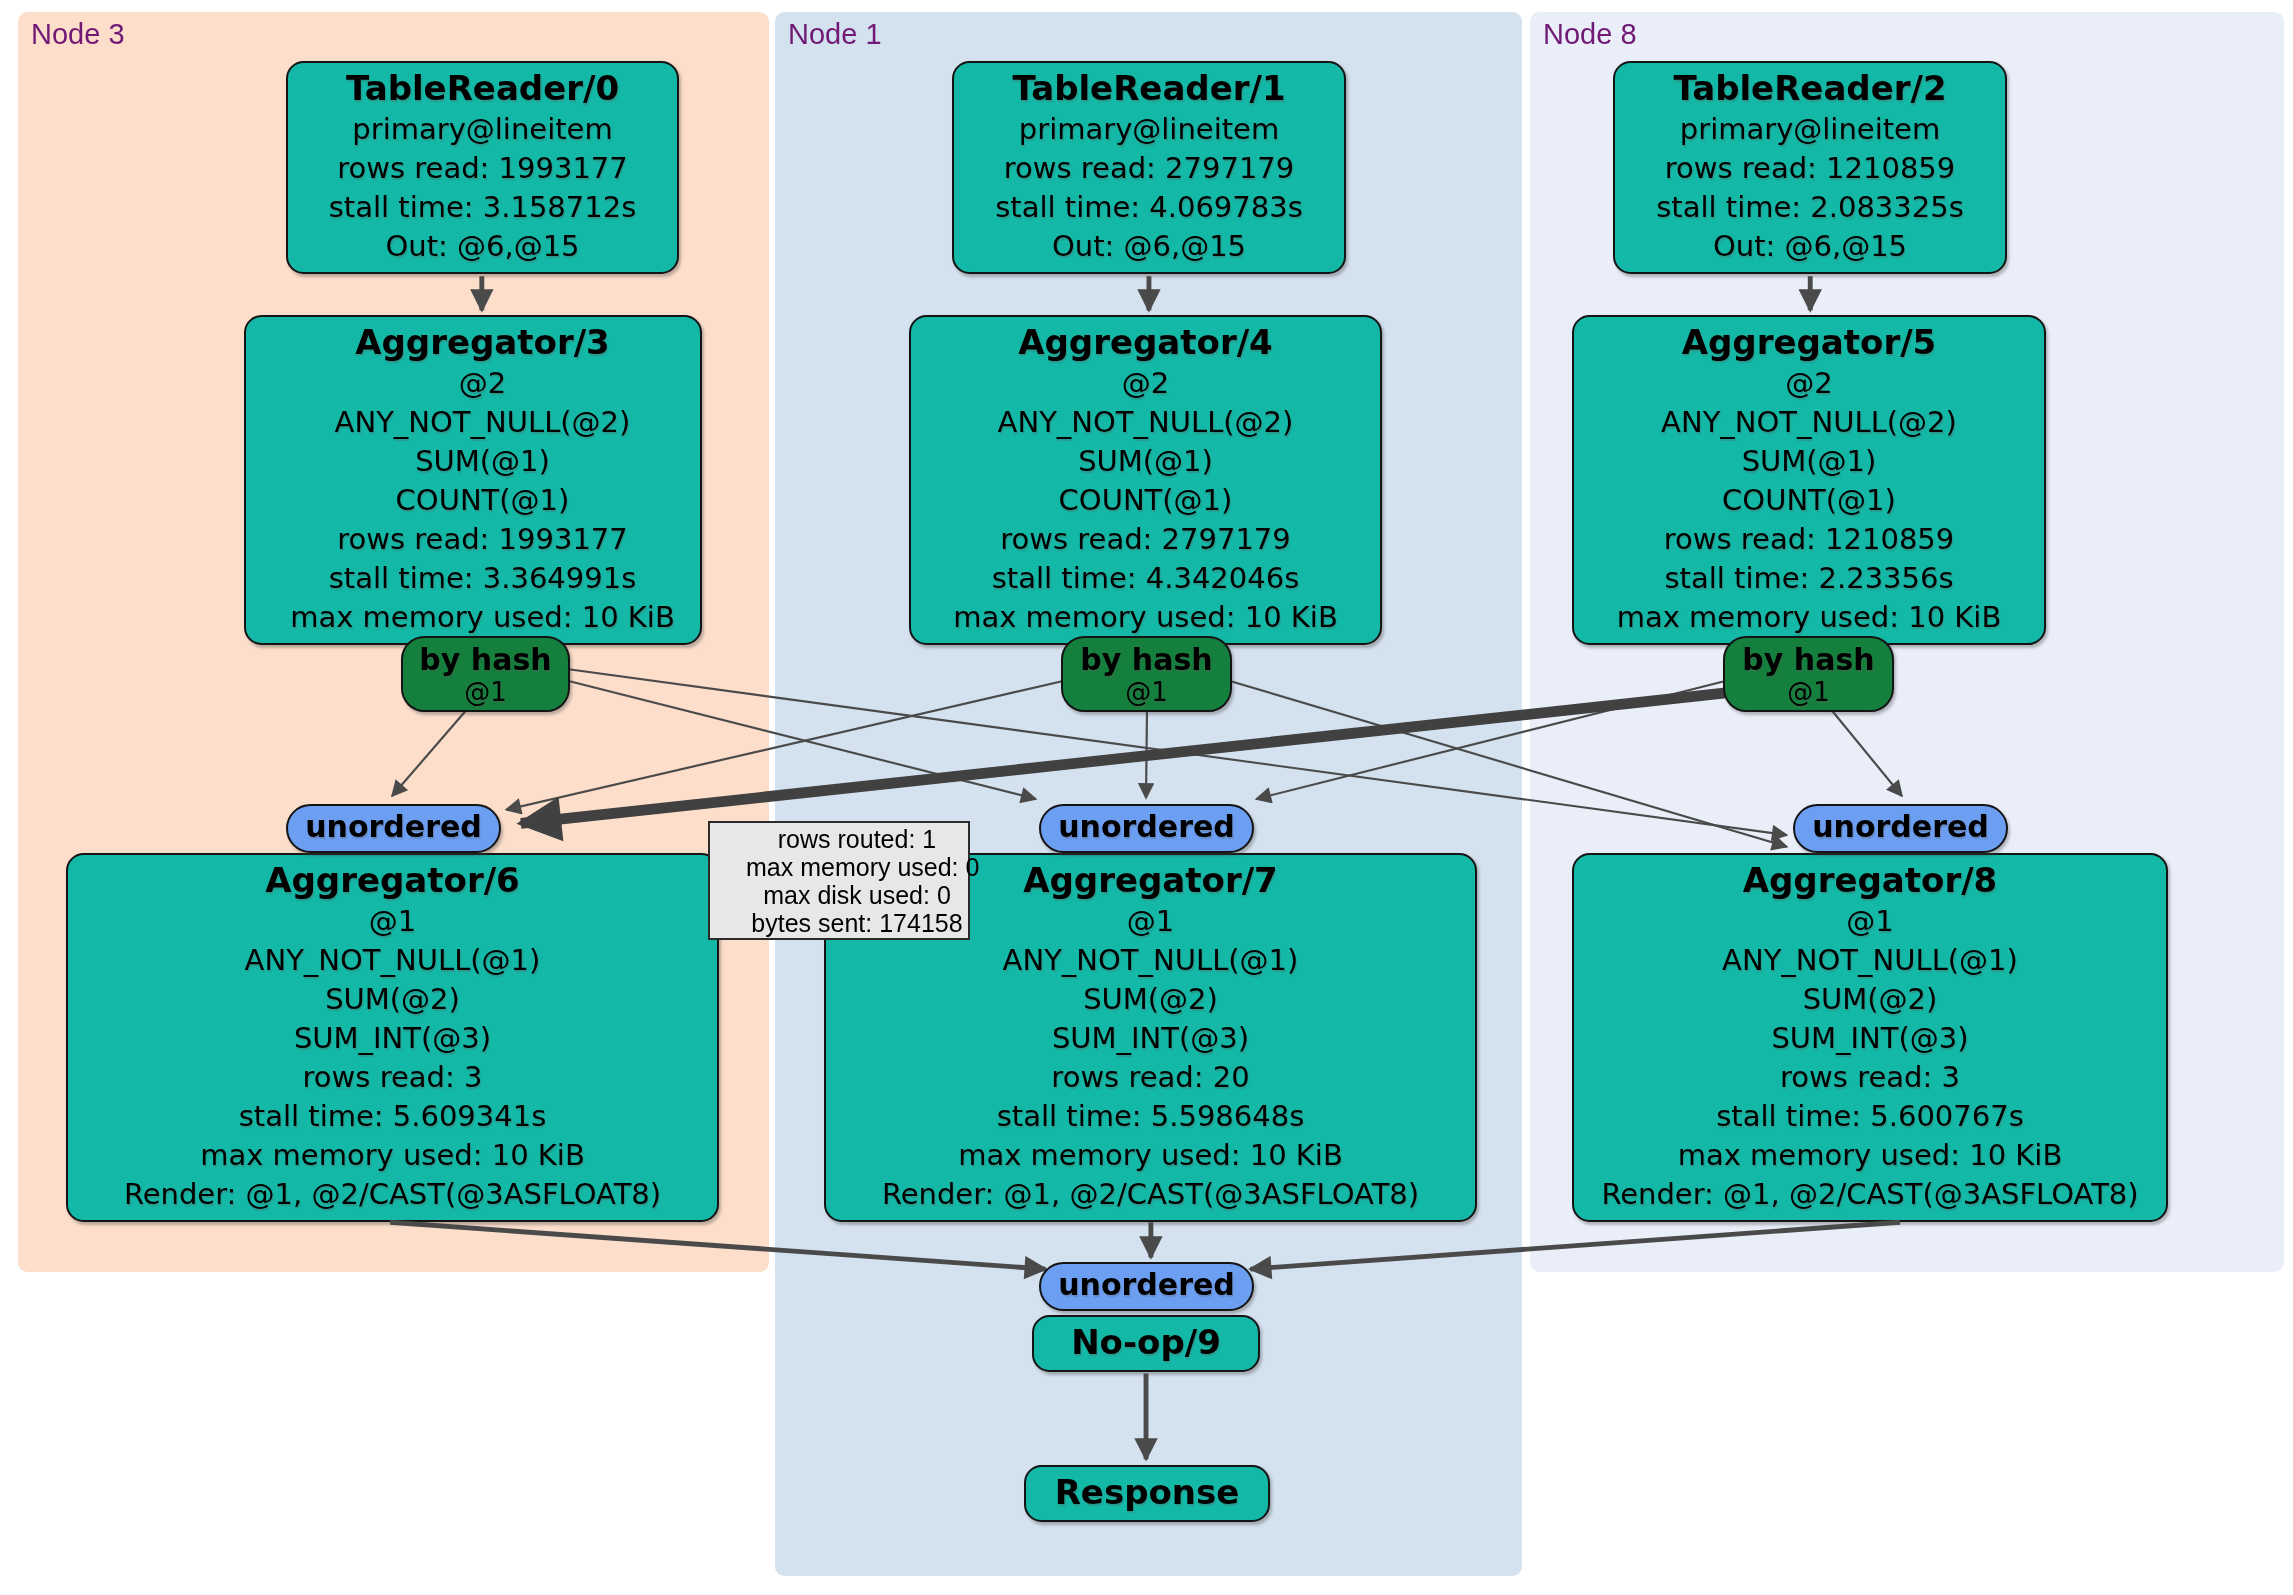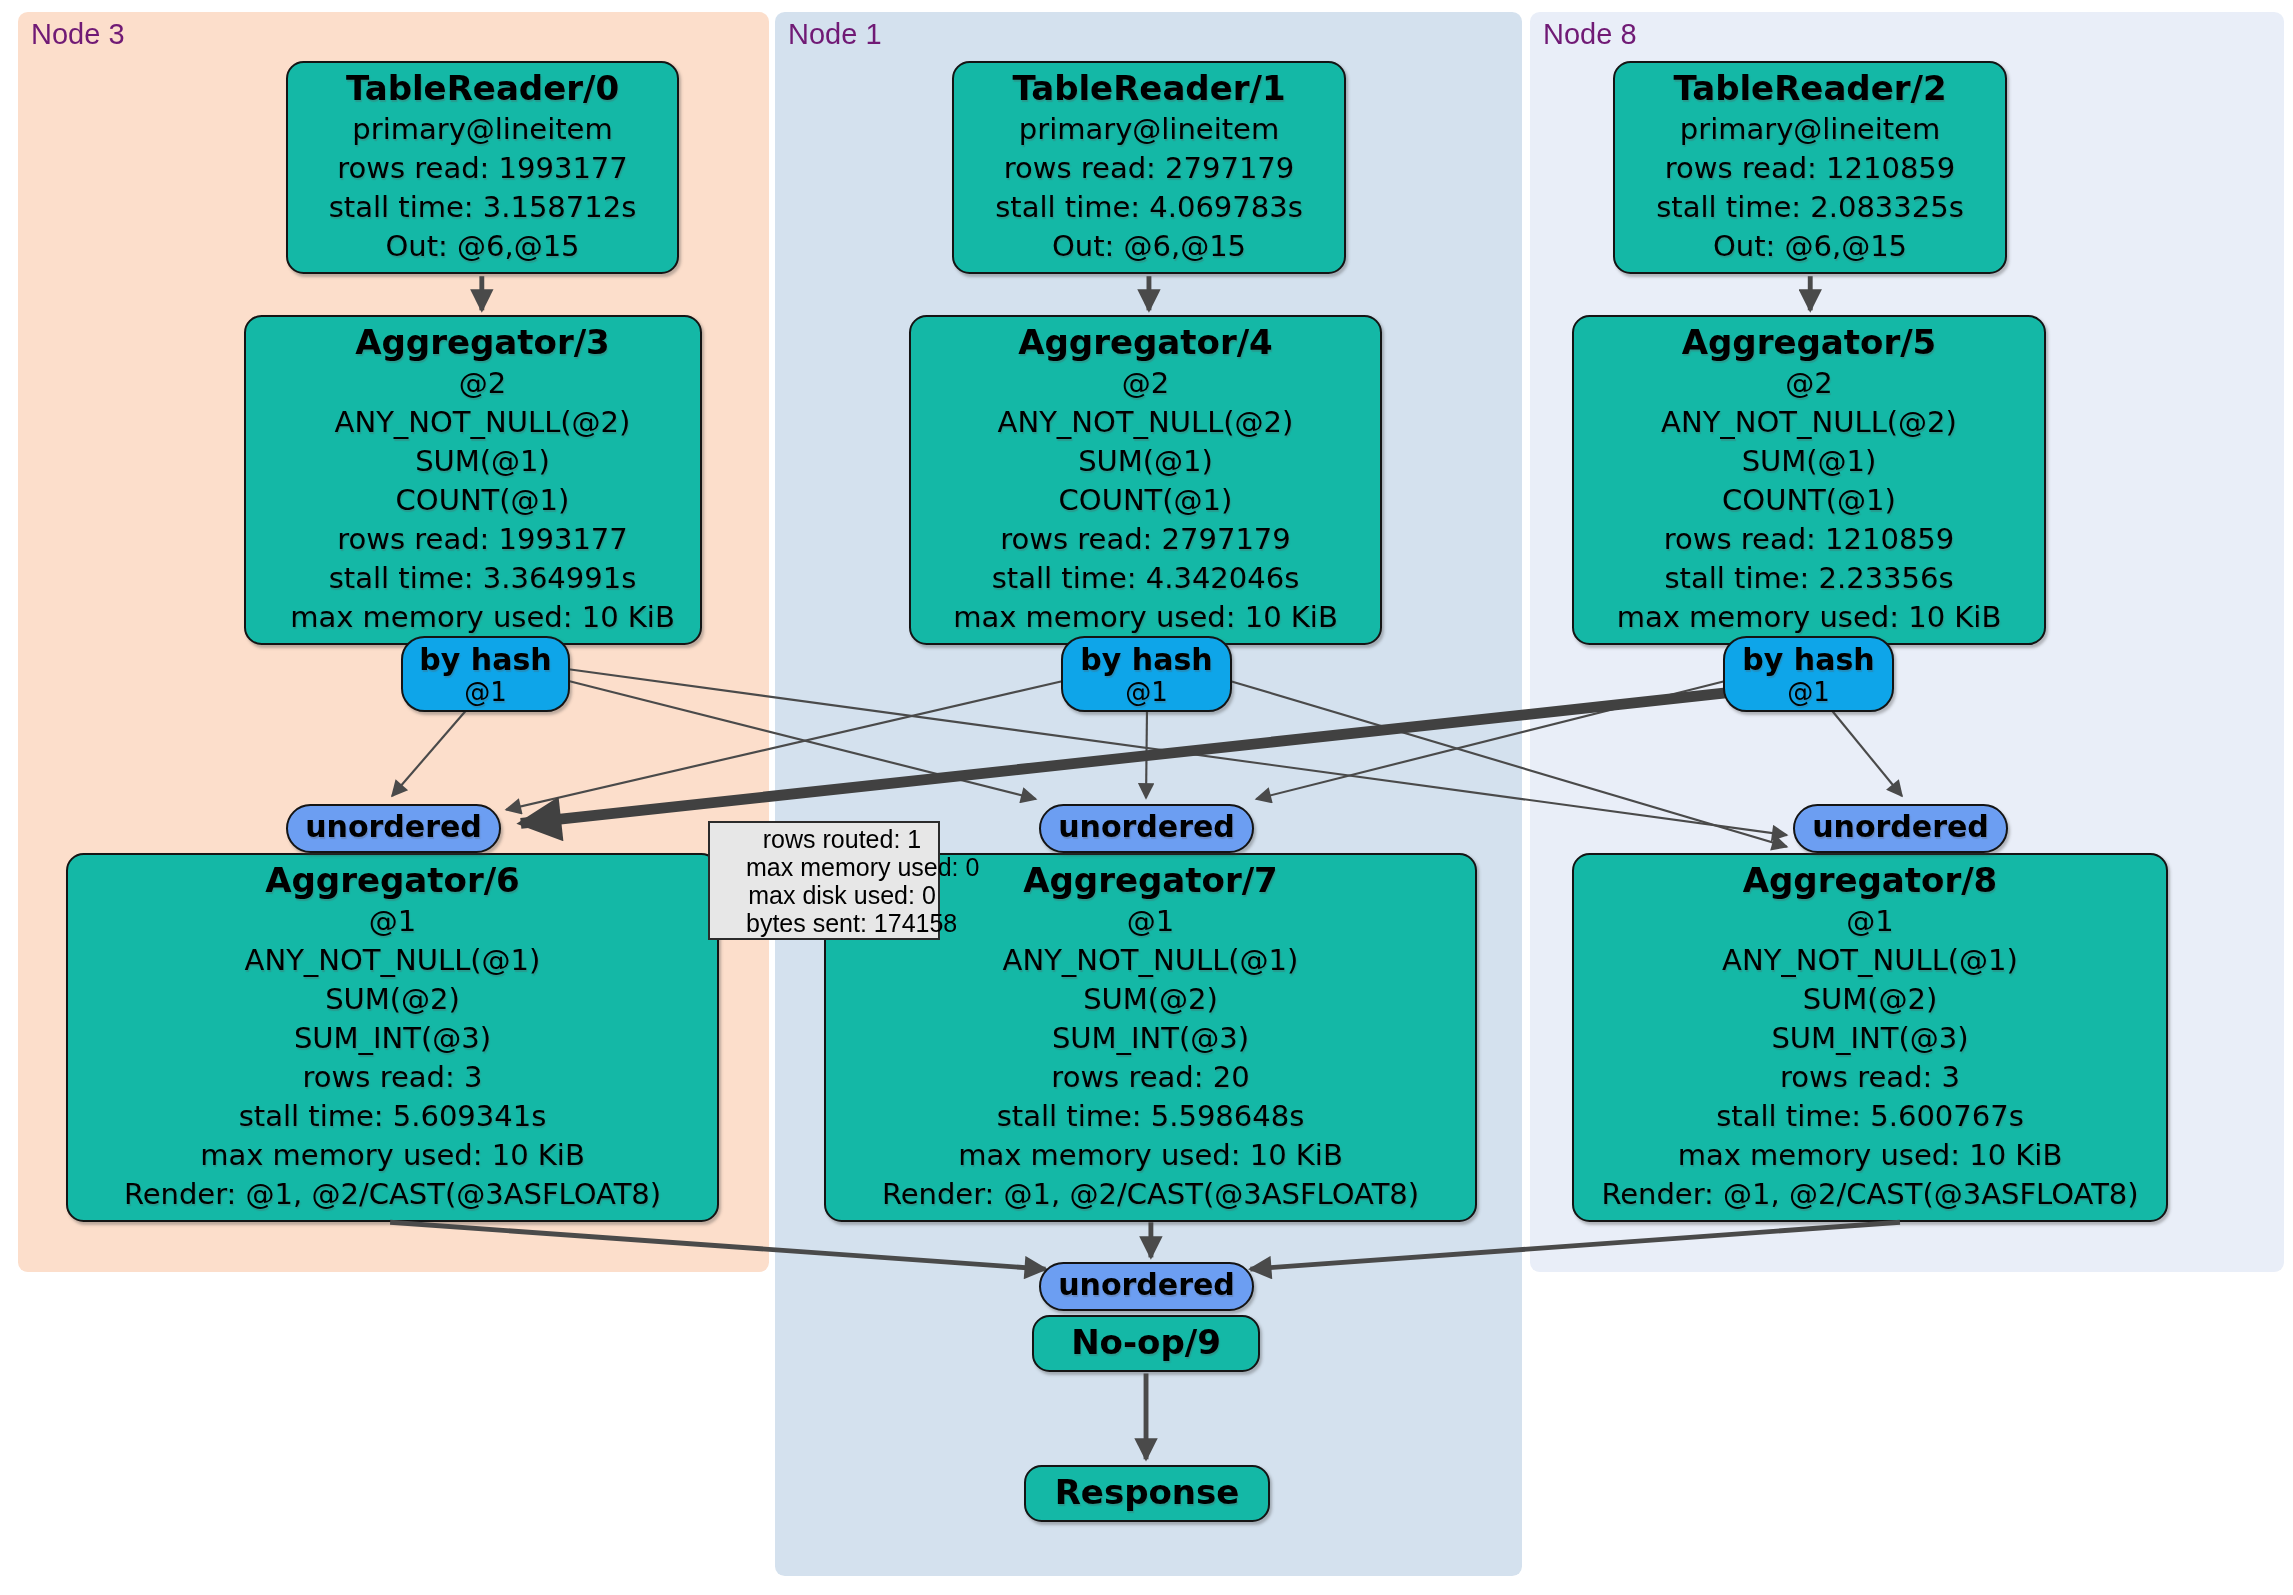--- a/index.html
+++ b/index.html
@@ -15,21 +15,21 @@
   .box{position:absolute;z-index:2;background:#14b8a6;border:2.9px solid #141414;border-radius:17.6px;
        text-align:center;box-sizing:border-box;padding:3.9px 0 5.9px;
        box-shadow:2px 2.9px 2.9px rgba(70,70,70,.35);
        text-shadow:1px 2px 1px rgba(90,90,90,.30);}
   .box-title{font-weight:bold;font-size:34px;line-height:43px;white-space:nowrap;}
   .box-lines div{font-size:29px;line-height:39px;white-space:nowrap;}
 
   
   .pill{position:absolute;z-index:4;box-sizing:border-box;border:2.9px solid #141414;text-align:center;
         box-shadow:2px 2.9px 2.9px rgba(70,70,70,.35);text-shadow:1px 2px 1px rgba(90,90,90,.30);}
-  .hash{background:#0ea5e9;border-radius:23.4px;}
+  .hash{background:#15803d;border-radius:23.4px;}
   .hash-label{font-weight:bold;font-size:30px;line-height:37px;padding-top:2.9px;}
   .hash-key{font-size:26px;line-height:28px;}
   .router{background:#6c9ef2;border-radius:24.4px;font-weight:bold;font-size:30px;line-height:42px;}
 
   
   #edges{position:absolute;left:0;top:0;z-index:3;pointer-events:none;}
 
   
   .tooltip{position:absolute;z-index:5;background:#e7e7e7;border:2.9px solid #2b2b2b;
            box-sizing:border-box;text-align:center;font-family:"Liberation Sans",sans-serif;}
@@ -206,21 +206,21 @@
   <div class="pill hash" style="left:1723px;top:636px;width:171px;height:76px;">
     <div class="hash-label">by hash</div>
     <div class="hash-key">@1</div>
   </div>
 
   <div class="pill router" style="left:286px;top:804px;width:215px;height:49px;">unordered</div>
   <div class="pill router" style="left:1039px;top:804px;width:215px;height:49px;">unordered</div>
   <div class="pill router" style="left:1793px;top:804px;width:215px;height:49px;">unordered</div>
   <div class="pill router" style="left:1039px;top:1262px;width:215px;height:49px;">unordered</div>
 
-  <div class="tooltip" style="left:708px;top:821px;width:232px;height:119px;padding-top:2px;padding-left:36px;">
+  <div class="tooltip" style="left:708px;top:821px;width:262px;height:119px;padding-top:2px;padding-left:36px;">
       <div>rows routed: 1</div>
       <div>max memory used: 0</div>
       <div>max disk used: 0</div>
       <div>bytes sent: 174158</div>
     </div>
 
 </div>
 
 
 </body></html>

